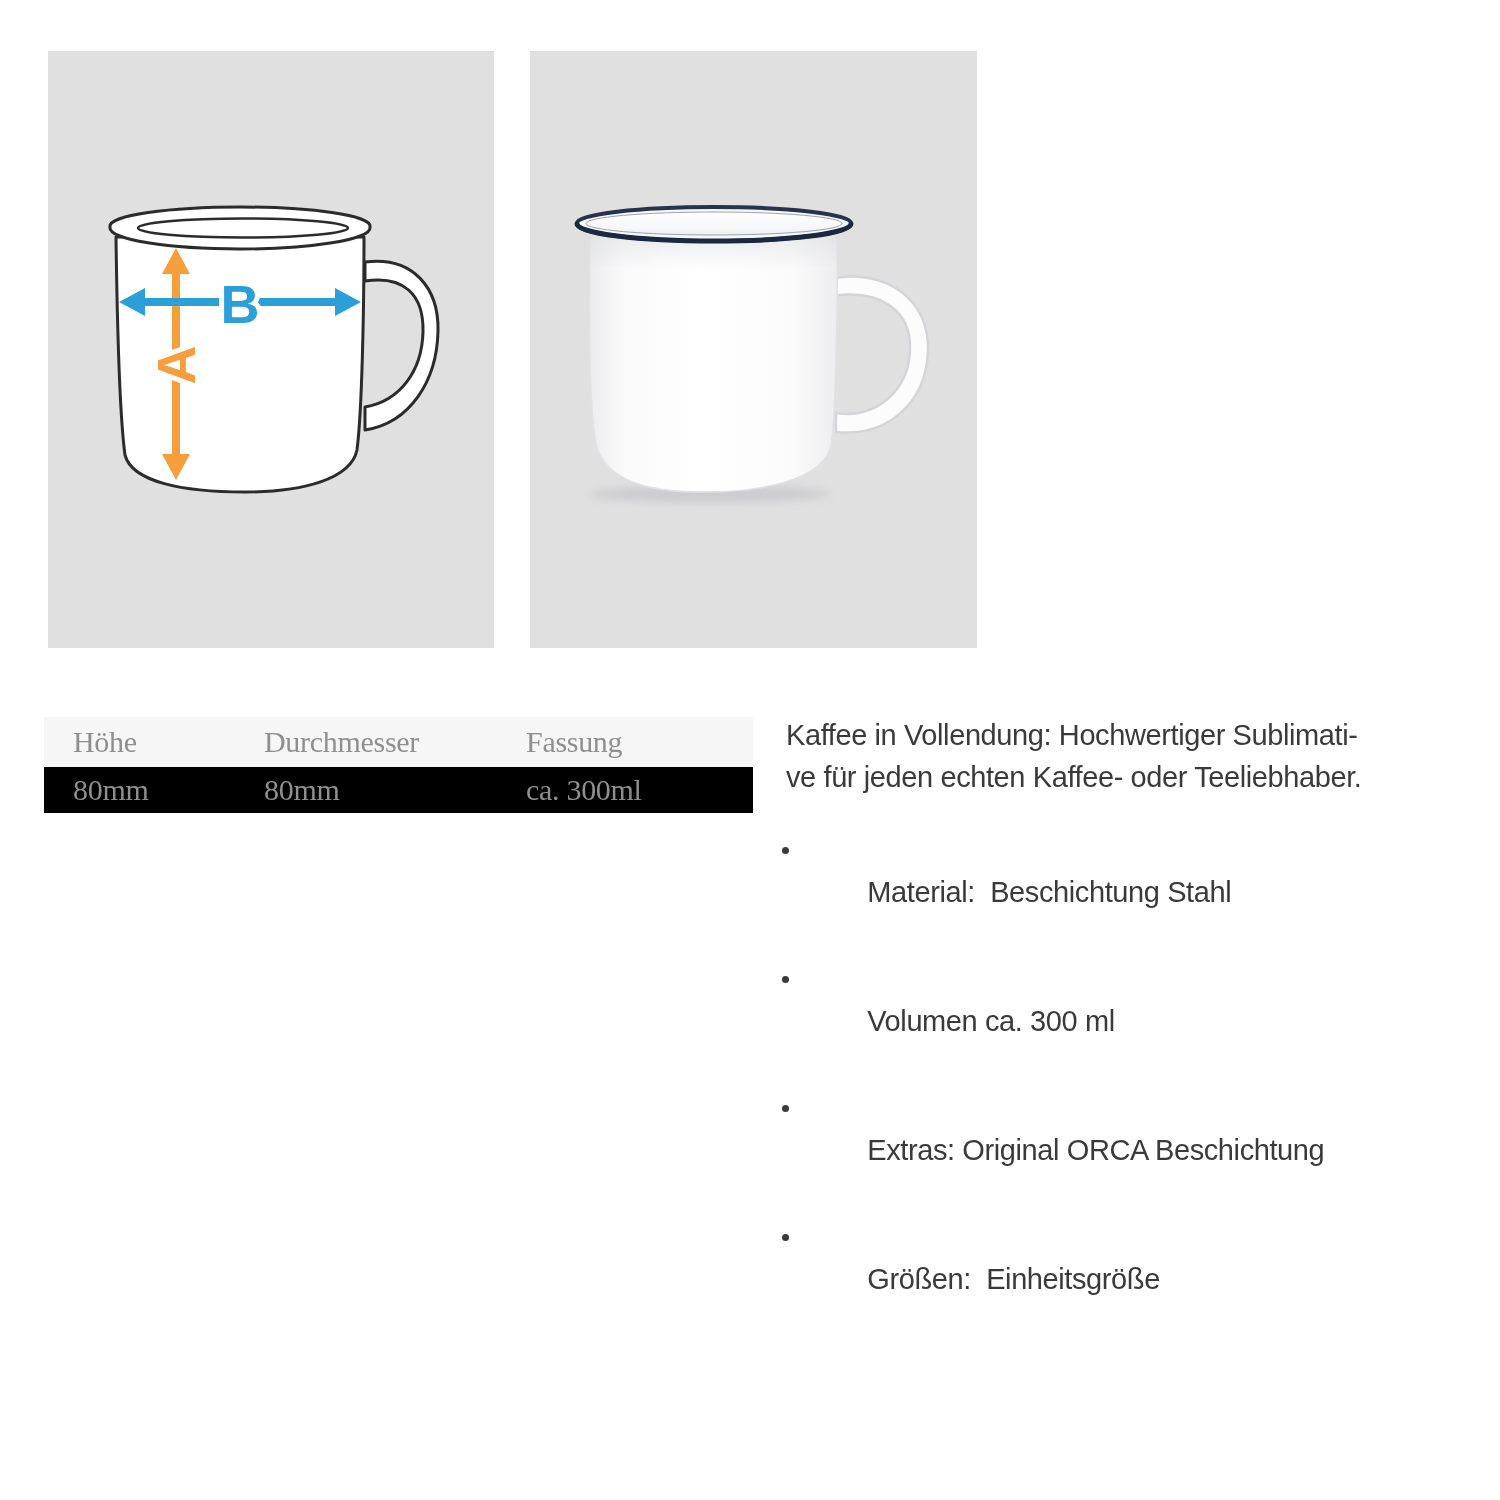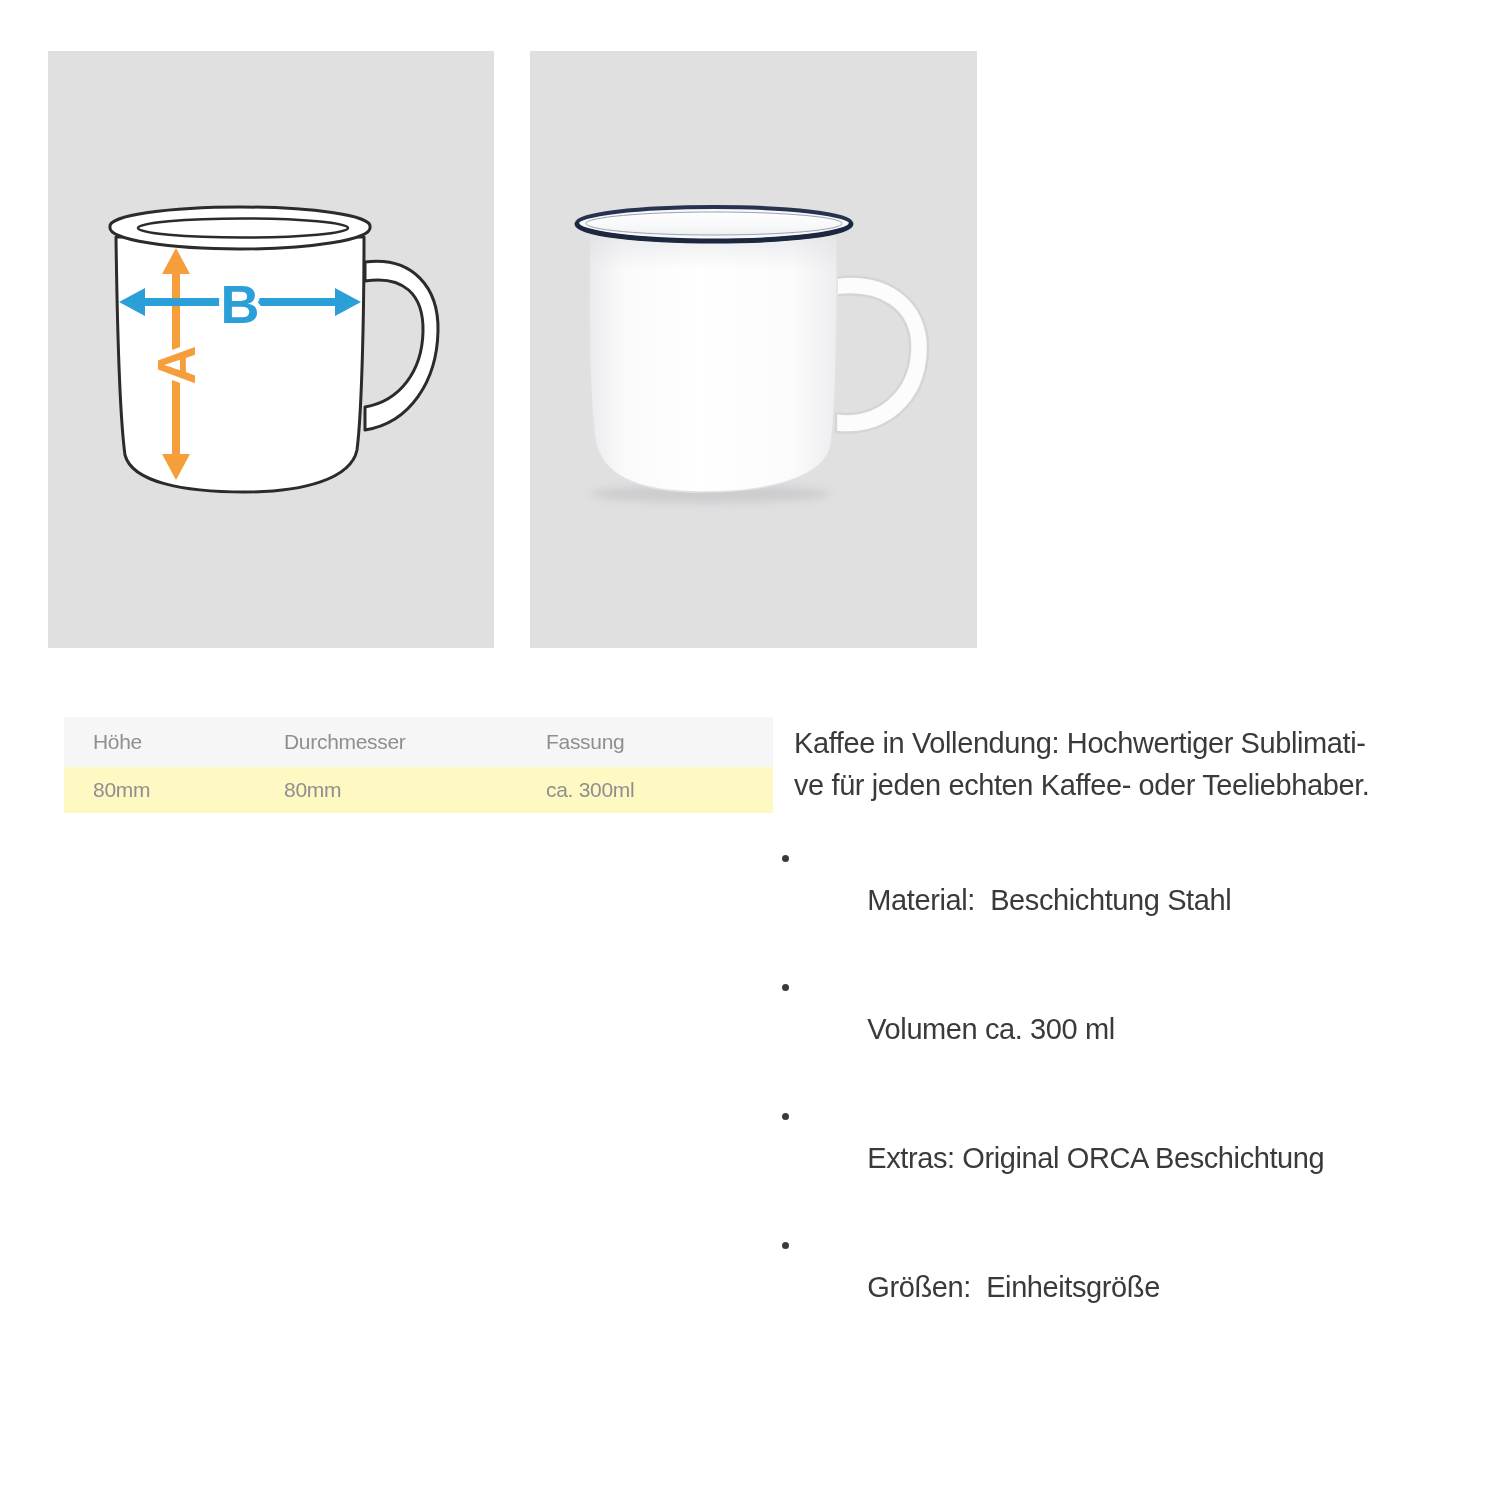--- a/index.html
+++ b/index.html
@@ -23,51 +23,52 @@
     height: 597px;
     background: #e0e0e1;
   }
   .panel svg { display: block; width: 100%; height: 100%; }
   #panel-diagram { left: 48px;  width: 446px; }
   #panel-photo   { left: 530px; width: 447px; }
 
   
   .size-table {
     position: absolute;
-    left: 64px;
+    left: 44px;
     top: 717px;
     width: 709px;
     border-collapse: collapse;
     table-layout: fixed;
-    font-size: 21px;
+    font-size: 30px;
     letter-spacing: -0.3px;
     color: #8f8f90;
+    font-family: Liberation Serif, serif;
   }
   .size-table th, .size-table td {
     font-weight: normal;
     text-align: left;
     padding: 0 0 0 29px;
     vertical-align: middle;
     white-space: nowrap;
     overflow: hidden;
   }
   .size-table thead th { background: #f6f6f7; height: 50px; }
-  .size-table tbody td { background: #fef9c3; height: 46px; }
+  .size-table tbody td { background: #000000; height: 46px; }
 
   
   .description {
     position: absolute;
     left: 778px;
     top: 706px;
     width: 710px;
     color: #3a3a3a;
     font-size: 29px;
     letter-spacing: -0.4px;
   }
-  .description .para { margin: 16px; }
+  .description .para { margin: 8px; }
   .description .para span { display: block; line-height: 42px; }
 
   .feature-list {
     list-style: none;
     margin: 30px 0 0 0;
     padding: 0;
   }
   .feature-list li {
     position: relative;
     padding-left: 28px;

